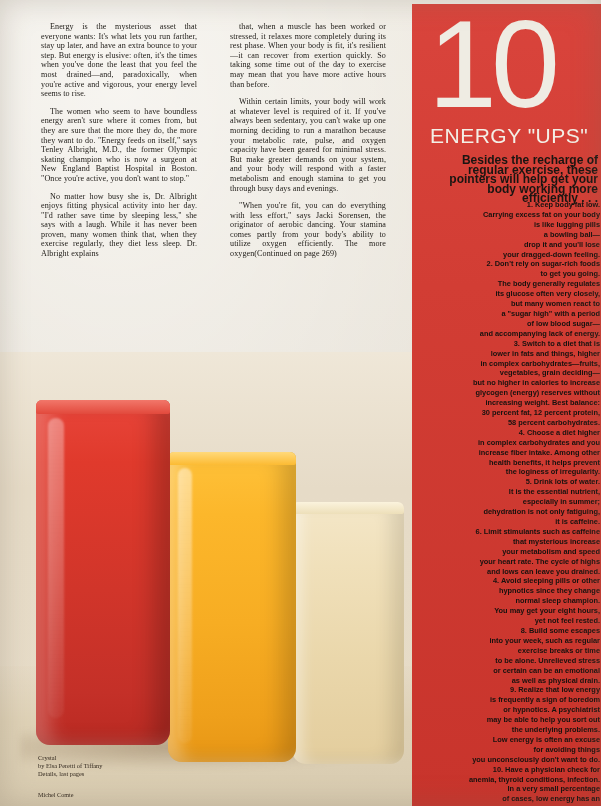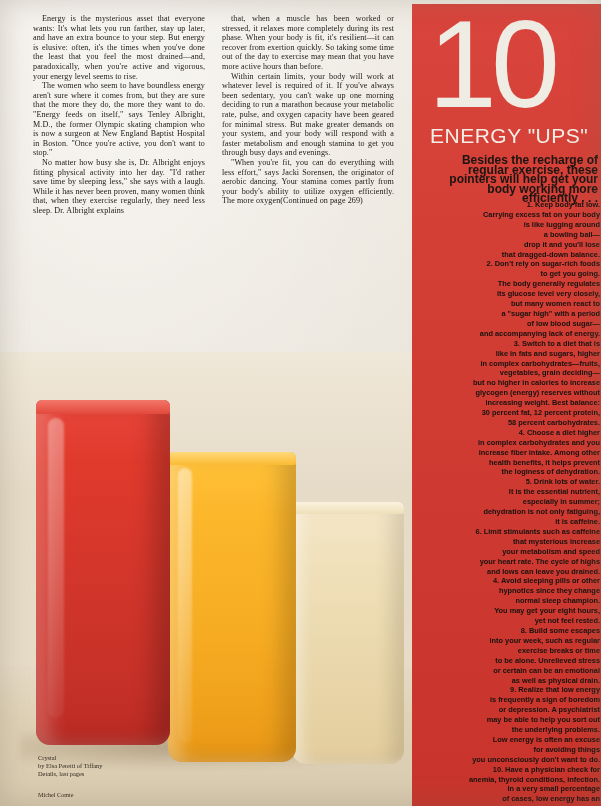--- a/index.html
+++ b/index.html
@@ -37,21 +37,21 @@
     width: 172px;
     font-size: 8.1px;
     line-height: 9.6px;
     text-align: justify;
     color: #1d1a16;
     letter-spacing: 0.01em;
     -webkit-hyphens: auto;
     hyphens: auto;
   }
   .col p {
-    margin: 0;
+    margin: 8px;
     text-indent: 9px;
   }
   .col p.first { text-indent: 9px; }
   #col1 { left: 33px; }
   #col2 { left: 222px; }
 
   
   .right-panel {
     position: absolute;
     left: 412px;
@@ -228,63 +228,63 @@
 </style>
 </head>
 <body>
 
 <div class="page">
   <div class="paper-bg"></div>
 
   <div class="col" id="col1">
     <p class="first">Energy is the mysterious asset that everyone wants: It's what lets you run farther, stay up later, and have an extra bounce to your step. But energy is elusive: often, it's the times when you've done the least that you feel the most drained—and, paradoxically, when you're active and vigorous, your energy level seems to rise.</p>
     <p>The women who seem to have boundless energy aren't sure where it comes from, but they are sure that the more they do, the more they want to do. "Energy feeds on itself," says Tenley Albright, M.D., the former Olympic skating champion who is now a surgeon at New England Baptist Hospital in Boston. "Once you're active, you don't want to stop."</p>
-    <p>No matter how busy she is, Dr. Albright enjoys fitting physical activity into her day. "I'd rather save time by sleeping less," she says with a laugh. While it has never been proven, many women think that, when they exercise regularly, they need less sleep. Dr. Albright explains</p>
+    <p>No matter how busy she is, Dr. Albright enjoys fitting physical activity into her day. "I'd rather save time by sleeping less," she says with a laugh. While it has never been proven, many women think that, when they exercise regularly, they diet less sleep. Dr. Albright explains</p>
   </div>
 
   <div class="col" id="col2">
     <p class="first">that, when a muscle has been worked or stressed, it relaxes more completely during its rest phase. When your body is fit, it's resilient—it can recover from exertion quickly. So taking some time out of the day to exercise may mean that you have more active hours than before.</p>
     <p>Within certain limits, your body will work at whatever level is required of it. If you've always been sedentary, you can't wake up one morning deciding to run a marathon because your metabolic rate, pulse, and oxygen capacity have been geared for minimal stress. But make greater demands on your system, and your body will respond with a faster metabolism and enough stamina to get you through busy days and evenings.</p>
     <p>"When you're fit, you can do everything with less effort," says Jacki Sorensen, the originator of aerobic dancing. Your stamina comes partly from your body's ability to utilize oxygen efficiently. The more oxygen(Continued on page 269)</p>
   </div>
 
   <div class="right-panel">
     <div class="panel-inner">
       <div class="big-number">10</div>
       <div class="headline">ENERGY "UPS"</div>
       <div class="deck">Besides the recharge of regular exercise, these pointers will help get your body working more efficiently . . .</div>
       <div class="tips">
           <div>1. Keep body fat low.</div>
           <div>Carrying excess fat on your body</div>
-          <div>is like lugging around</div>
+          <div>is like lugging pills</div>
           <div>a bowling ball—</div>
           <div>drop it and you'll lose</div>
-          <div>that dragged-down balance.</div>
+          <div>your dragged-down feeling.</div>
           <div>2. Don't rely on sugar-rich foods</div>
           <div>to get you going.</div>
           <div>The body generally regulates</div>
-          <div>its glucose level very closely,</div>
+          <div>its glucose often very closely,</div>
           <div>but many women react to</div>
           <div>a "sugar high" with a period</div>
           <div>of low blood sugar—</div>
           <div>and accompanying lack of energy.</div>
           <div>3. Switch to a diet that is</div>
-          <div>like in fats and sugars, higher</div>
+          <div>lower in fats and things, higher</div>
           <div>in complex carbohydrates—fruits,</div>
           <div>vegetables, grain deciding—</div>
           <div>but no higher in calories to increase</div>
           <div>glycogen (energy) reserves without</div>
           <div>increasing weight. Best balance:</div>
           <div>30 percent fat, 12 percent protein,</div>
           <div>58 percent carbohydrates.</div>
           <div>4. Choose a diet higher</div>
           <div>in complex carbohydrates and you</div>
           <div>increase fiber intake. Among other</div>
           <div>health benefits, it helps prevent</div>
-          <div>the loginess of dehydration.</div>
+          <div>the loginess of irregularity.</div>
           <div>5. Drink lots of water.</div>
           <div>It is the essential nutrient,</div>
           <div>especially in summer;</div>
           <div>dehydration is not only fatiguing,</div>
           <div>it is caffeine.</div>
           <div>6. Limit stimulants such as caffeine</div>
           <div>that mysterious increase</div>
           <div>your metabolism and speed</div>
           <div>your heart rate. The cycle of highs</div>
           <div>and lows can leave you drained.</div>
@@ -294,21 +294,21 @@
           <div>You may get your eight hours,</div>
           <div>yet not feel rested.</div>
           <div>8. Build some escapes</div>
           <div>into your week, such as regular</div>
           <div>exercise breaks or time</div>
           <div>to be alone. Unrelieved stress</div>
           <div>or certain can be an emotional</div>
           <div>as well as physical drain.</div>
           <div>9. Realize that low energy</div>
           <div>is frequently a sign of boredom</div>
-          <div>or depression. A psychiatrist</div>
+          <div>or hypnotics. A psychiatrist</div>
           <div>may be able to help you sort out</div>
           <div>the underlying problems.</div>
           <div>Low energy is often an excuse</div>
           <div>for avoiding things</div>
           <div>you unconsciously don't want to do.</div>
           <div>10. Have a physician check for</div>
           <div>anemia, thyroid conditions, infection.</div>
           <div>In a very small percentage</div>
           <div>of cases, low energy has an</div>
           <div>organic cause.—JANICE KAPLAN</div>

